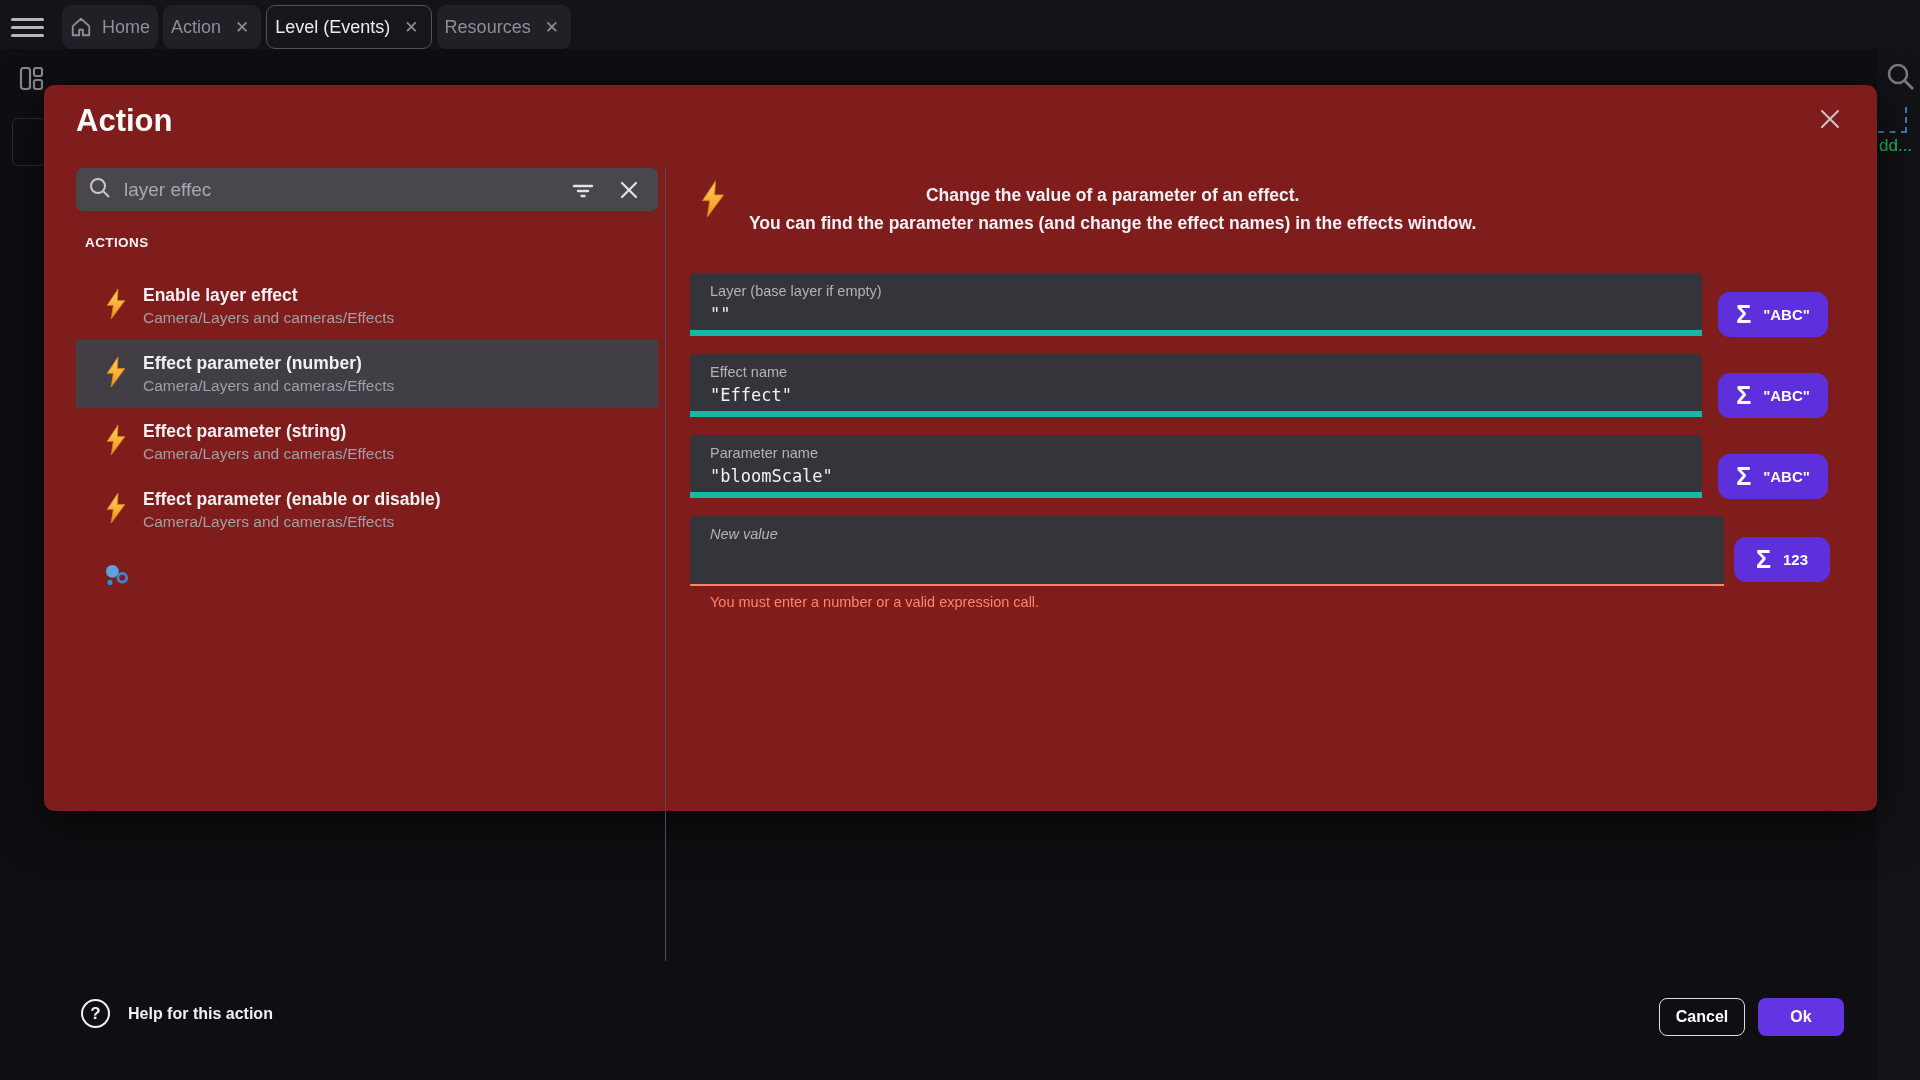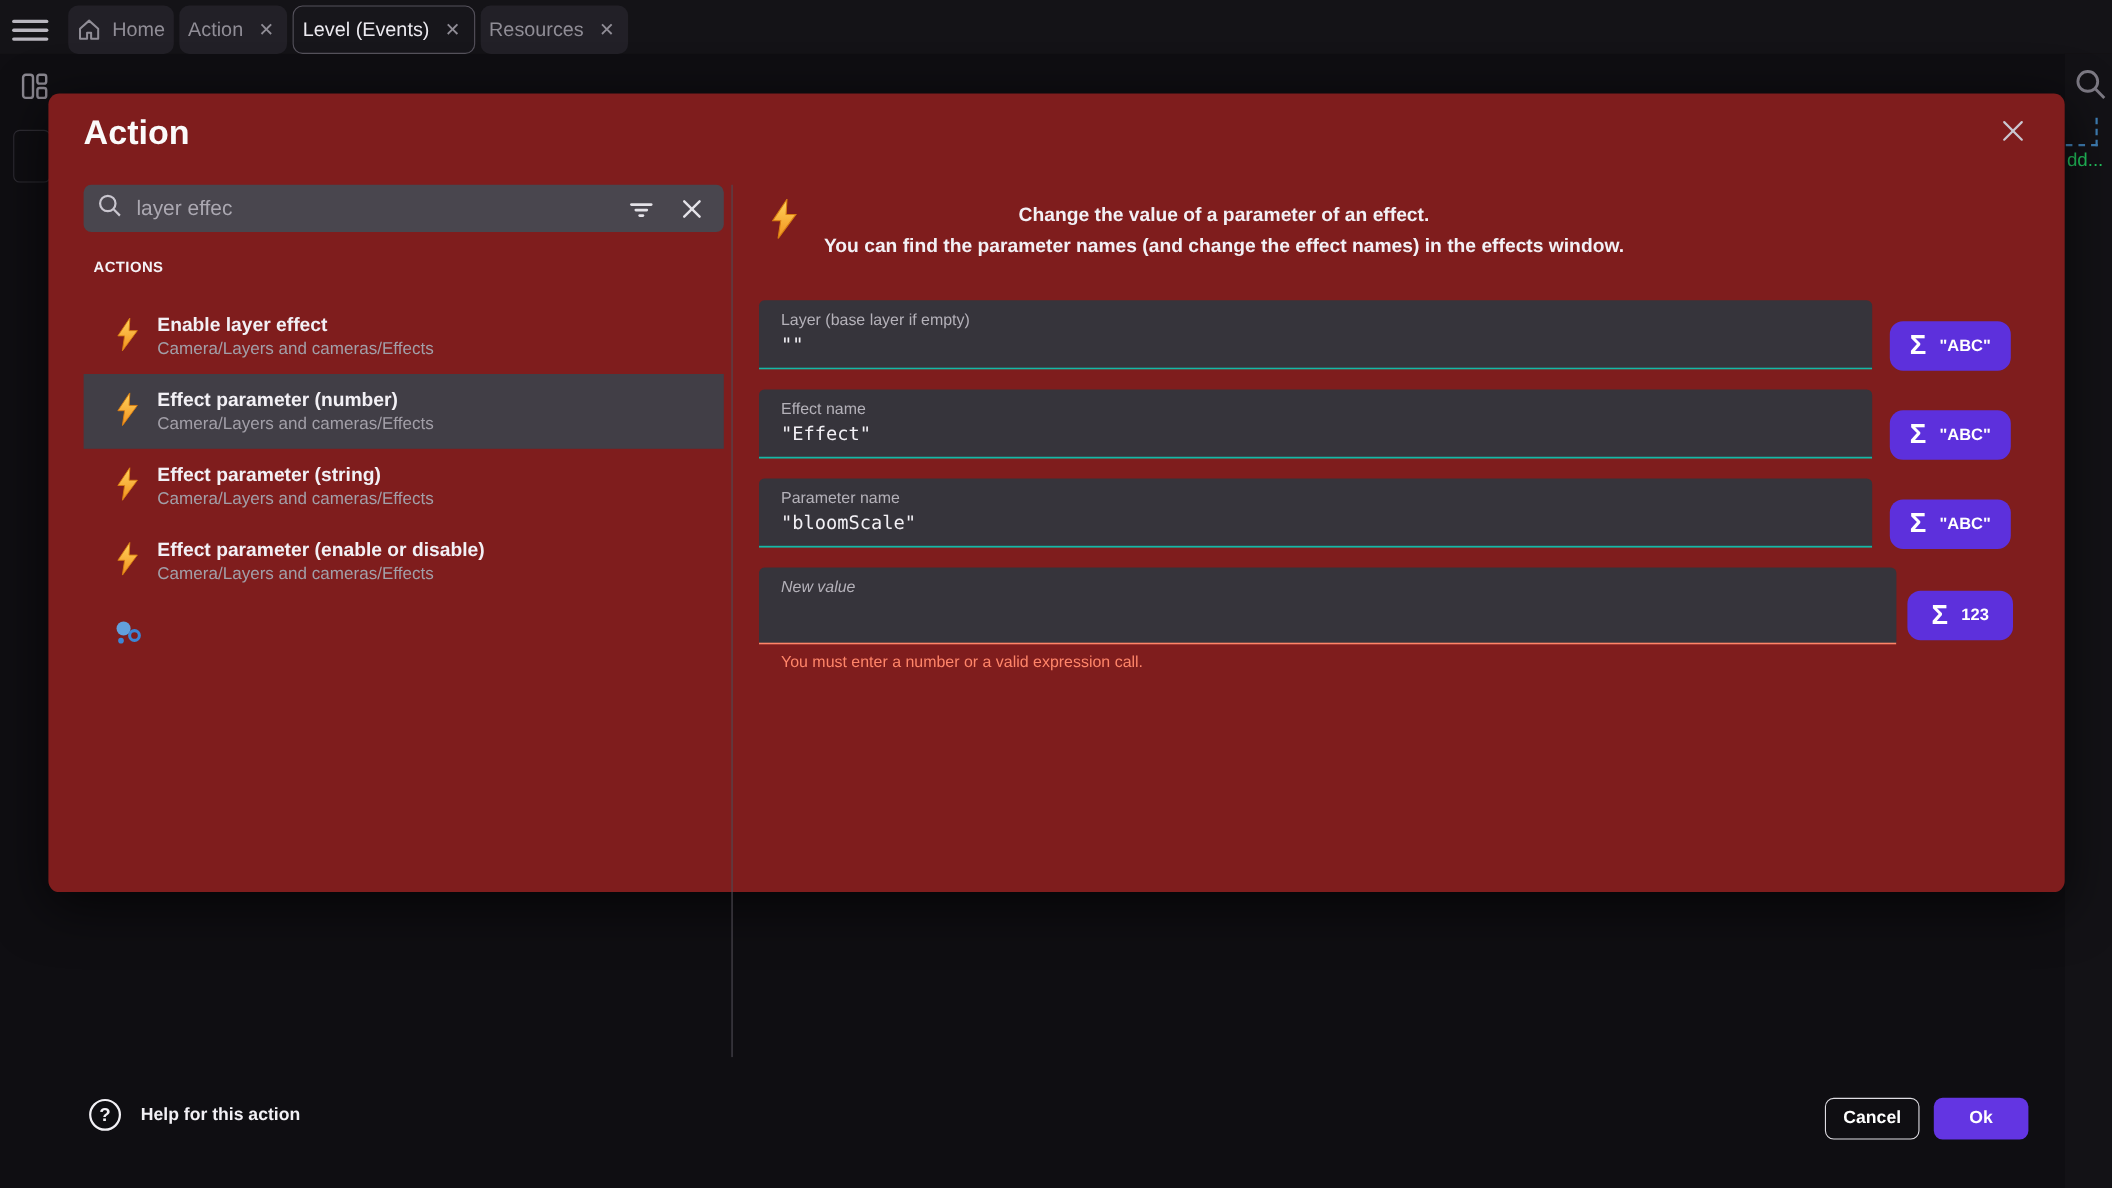--- a/index.html
+++ b/index.html
@@ -50,21 +50,21 @@
   .row .txt { display:flex; flex-direction:column; gap:3px; }
   .row .t { font-size:17.5px; font-weight:600; color:#f2f0f5; }
   .row .s { font-size:15.5px; color:#a29fa8; }
   .vdivider { position:absolute; left:621px; top:83px; width:1px; height:793px; background:#4e4b54; }
 
   
   .desc { position:absolute; left:656px; top:96px; display:flex; gap:23px;text-align:center; }
   .desc .lines { font-size:17.5px; font-weight:600; color:#f2f0f5; line-height:28px; }
 
   .field { position:absolute; left:646px; width:1012px; height:63px; background:#36343b;
-           border-radius:5px 5px 0 0; border-bottom:2px solid #14b8a6; padding:10px 0 0 20px; cursor:text; }
+           border-radius:5px 5px 0 0; border-bottom:6px solid #14b8a6; padding:10px 0 0 20px; cursor:text; }
   .field .flabel { font-size:14.5px; color:#b4b1b9; }
   .field .fvalue { margin-top:5px; font-size:17px; color:#f2f0f5; font-family:"DejaVu Sans Mono", monospace; }
   .field.errored { height:70px; border-bottom:2px solid #ff8569; width:1034px; }
   .err-text { position:absolute; left:666px; top:509px; font-size:14.5px; color:#ff8569; }
 
   .sigma-btn { position:absolute; left:1674px; width:110px; height:45px; background:#5d30dc;
                border-radius:12px; display:flex; align-items:center; justify-content:center; gap:12px;
                color:#fff; cursor:pointer; }
   .sigma-btn .sg { font-size:25px; font-weight:bold; }
   .sigma-btn .lb { font-size:15px; font-weight:bold; }

